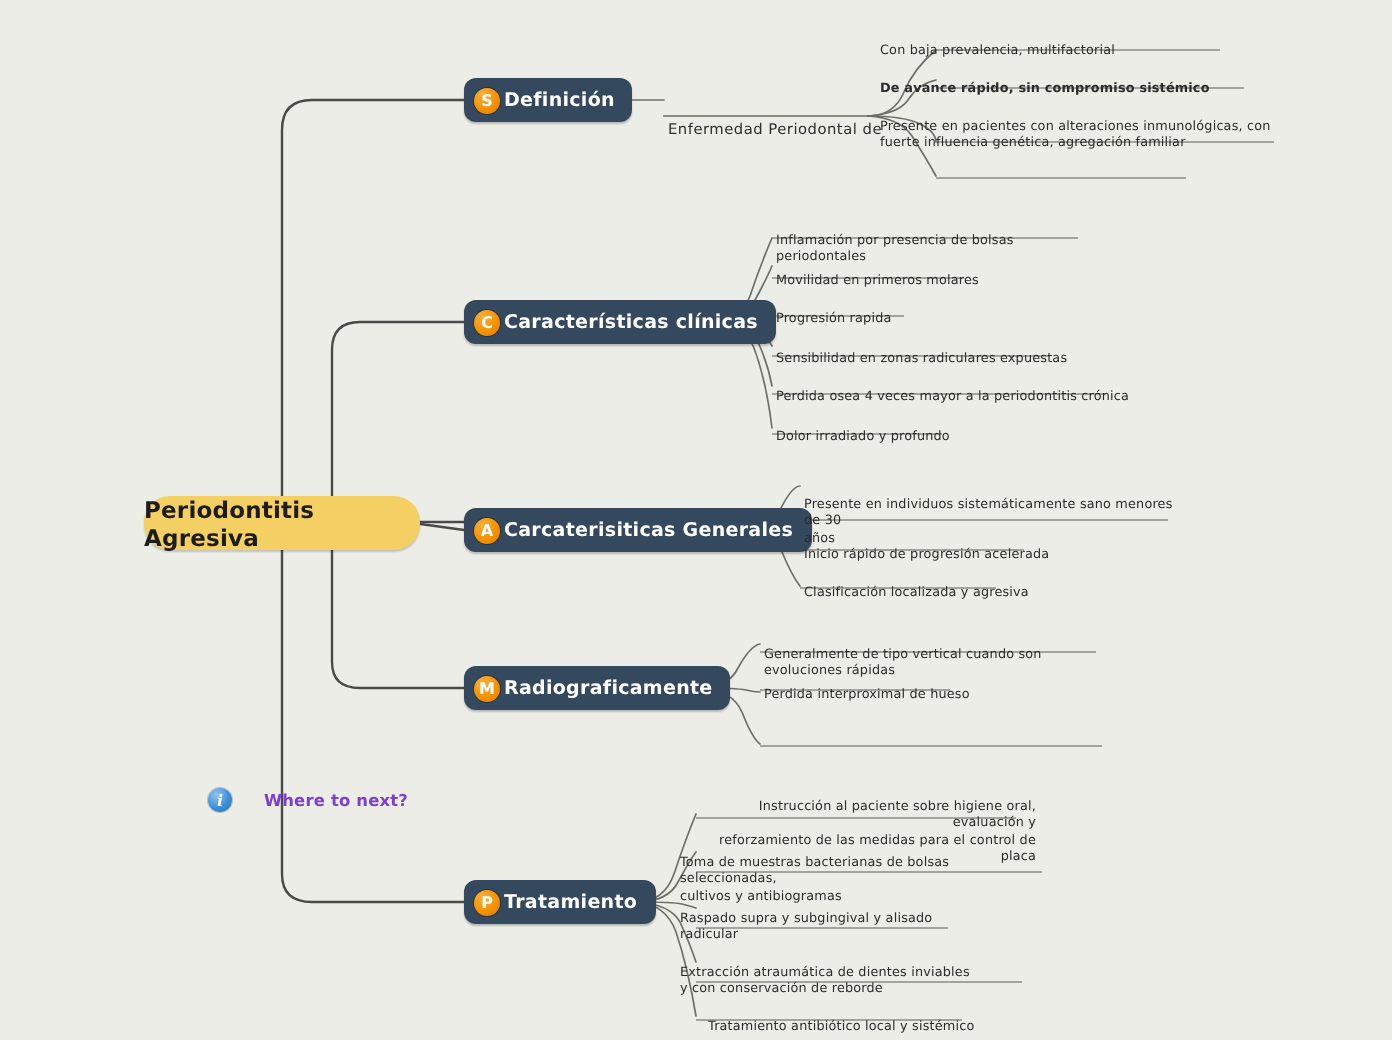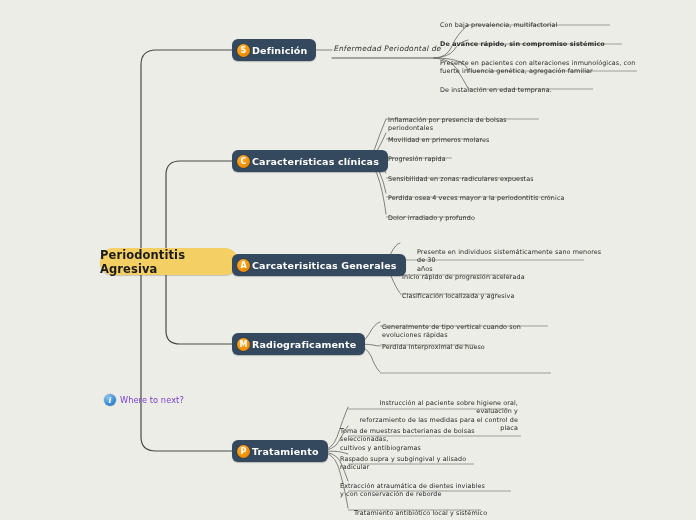--- a/index.html
+++ b/index.html
@@ -34,21 +34,20 @@
     background: #f4cf63;
     border-radius: 13px;
     color: #1c1c1c;
     font-weight: bold;
     font-size: 11.5px;
     letter-spacing: .1px;
     display: flex;
     align-items: center;
     justify-content: center;
     box-shadow: 0 1px 1px rgba(0,0,0,.18);
-    margin-left: 28px;
   }
 
   
   .topic-node {
     position: absolute;
     background: #34495e;
     border-radius: 6px;
     height: 22px;
     display: flex;
     align-items: center;
@@ -114,22 +113,23 @@
     font-weight: bold;
     font-style: italic;
     font-family: "DejaVu Serif", "Liberation Serif", serif;
     line-height: 12px;
     text-align: center;
     box-shadow: 0 0 0 .5px rgba(0,0,0,.2);
   }
   .where-next-label {
     color: #7b3fd4;
     font-size: 8.2px;
-    font-weight: normal;
+    font-weight: bold;
     letter-spacing: .1px;
+    margin-left: 12px;
   }
 </style>
 </head>
 <body>
 
 <div id="canvas">
 
   <svg id="connectors" viewBox="0 0 696 520" xmlns="http://www.w3.org/2000/svg">
     <g fill="none" stroke="#4a4a48" stroke-width="1.2" stroke-linecap="round">
 
@@ -208,36 +208,33 @@
   </svg>
 
   <div class="central-node" style="left:72px; top:248px; width:138px; height:27px;">
     <span>Periodontitis Agresiva</span>
   </div>
 
   <div class="topic-node" style="left:232px; top:39px;">
     <span class="badge">S</span>
     <span class="topic-label">Definición</span>
   </div>
-  <div class="mid-node" style="left:334px; top:44px;font-style:italic;">
+  <div class="mid-node" style="left:334px; top:60px;">
     <span>Enfermedad Periodontal de</span>
   </div>
   <div class="leaf" style="left:440px; top:12px; width:180px;">
     <span>Con baja prevalencia, multifactorial</span>
   </div>
   <div class="leaf" style="left:440px; top:31px; width:195px;font-weight:bold;">
     <span>De avance rápido, sin compromiso sistémico</span>
   </div>
   <div class="leaf" style="left:440px; top:50px; width:200px;">
     <span>Presente en pacientes con alteraciones inmunológicas, con
 fuerte influencia genética, agregación familiar</span>
   </div>
-  <div class="leaf" style="left:440px; top:77px; width:180px;">
-    <span>De instalación en edad temprana.</span>
-  </div>
 
   <div class="topic-node" style="left:232px; top:150px;">
     <span class="badge">C</span>
     <span class="topic-label">Características clínicas</span>
   </div>
   <div class="leaf" style="left:388px; top:107px; width:165px;">
     <span>Inflamación por presencia de bolsas periodontales</span>
   </div>
   <div class="leaf" style="left:388px; top:127px; width:165px;">
     <span>Movilidad en primeros molares</span>
@@ -252,21 +249,21 @@
     <span>Perdida osea 4 veces mayor a la periodontitis crónica</span>
   </div>
   <div class="leaf" style="left:388px; top:205px; width:165px;">
     <span>Dolor irradiado y profundo</span>
   </div>
 
   <div class="topic-node" style="left:232px; top:254px;">
     <span class="badge">A</span>
     <span class="topic-label">Carcaterisiticas  Generales</span>
   </div>
-  <div class="leaf" style="left:417px; top:239px; width:190px;">
+  <div class="leaf" style="left:402px; top:239px; width:190px;">
     <span>Presente en individuos sistemáticamente sano menores de 30
 años</span>
   </div>
   <div class="leaf" style="left:402px; top:264px; width:175px;">
     <span>Inicio rápido de progresión acelerada</span>
   </div>
   <div class="leaf" style="left:402px; top:283px; width:175px;">
     <span>Clasificación localizada y agresiva</span>
   </div>
 

